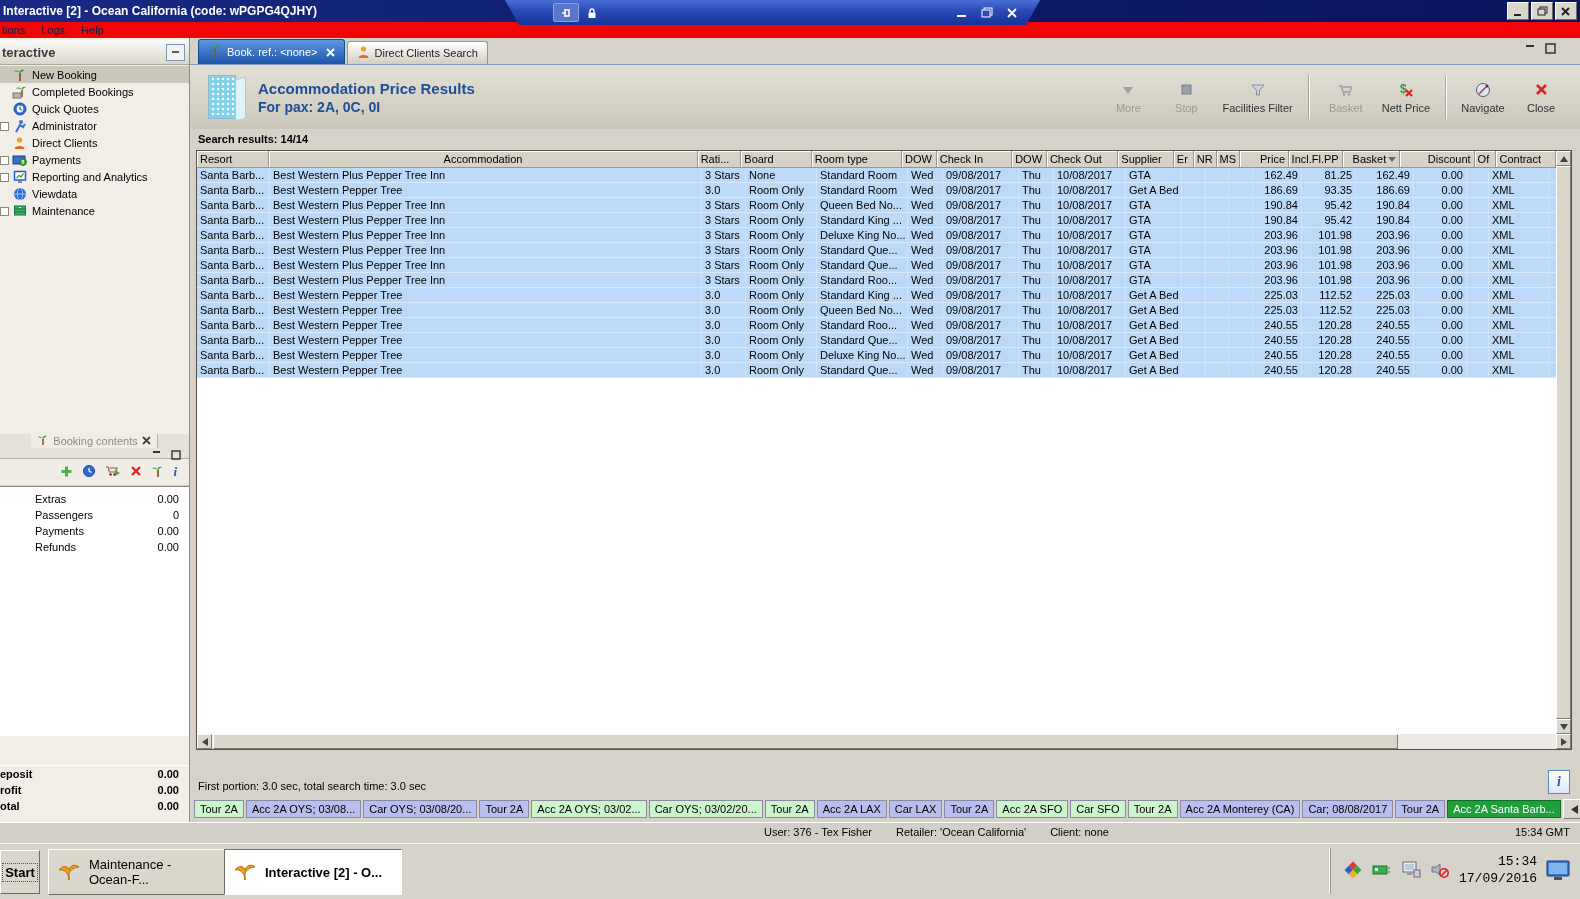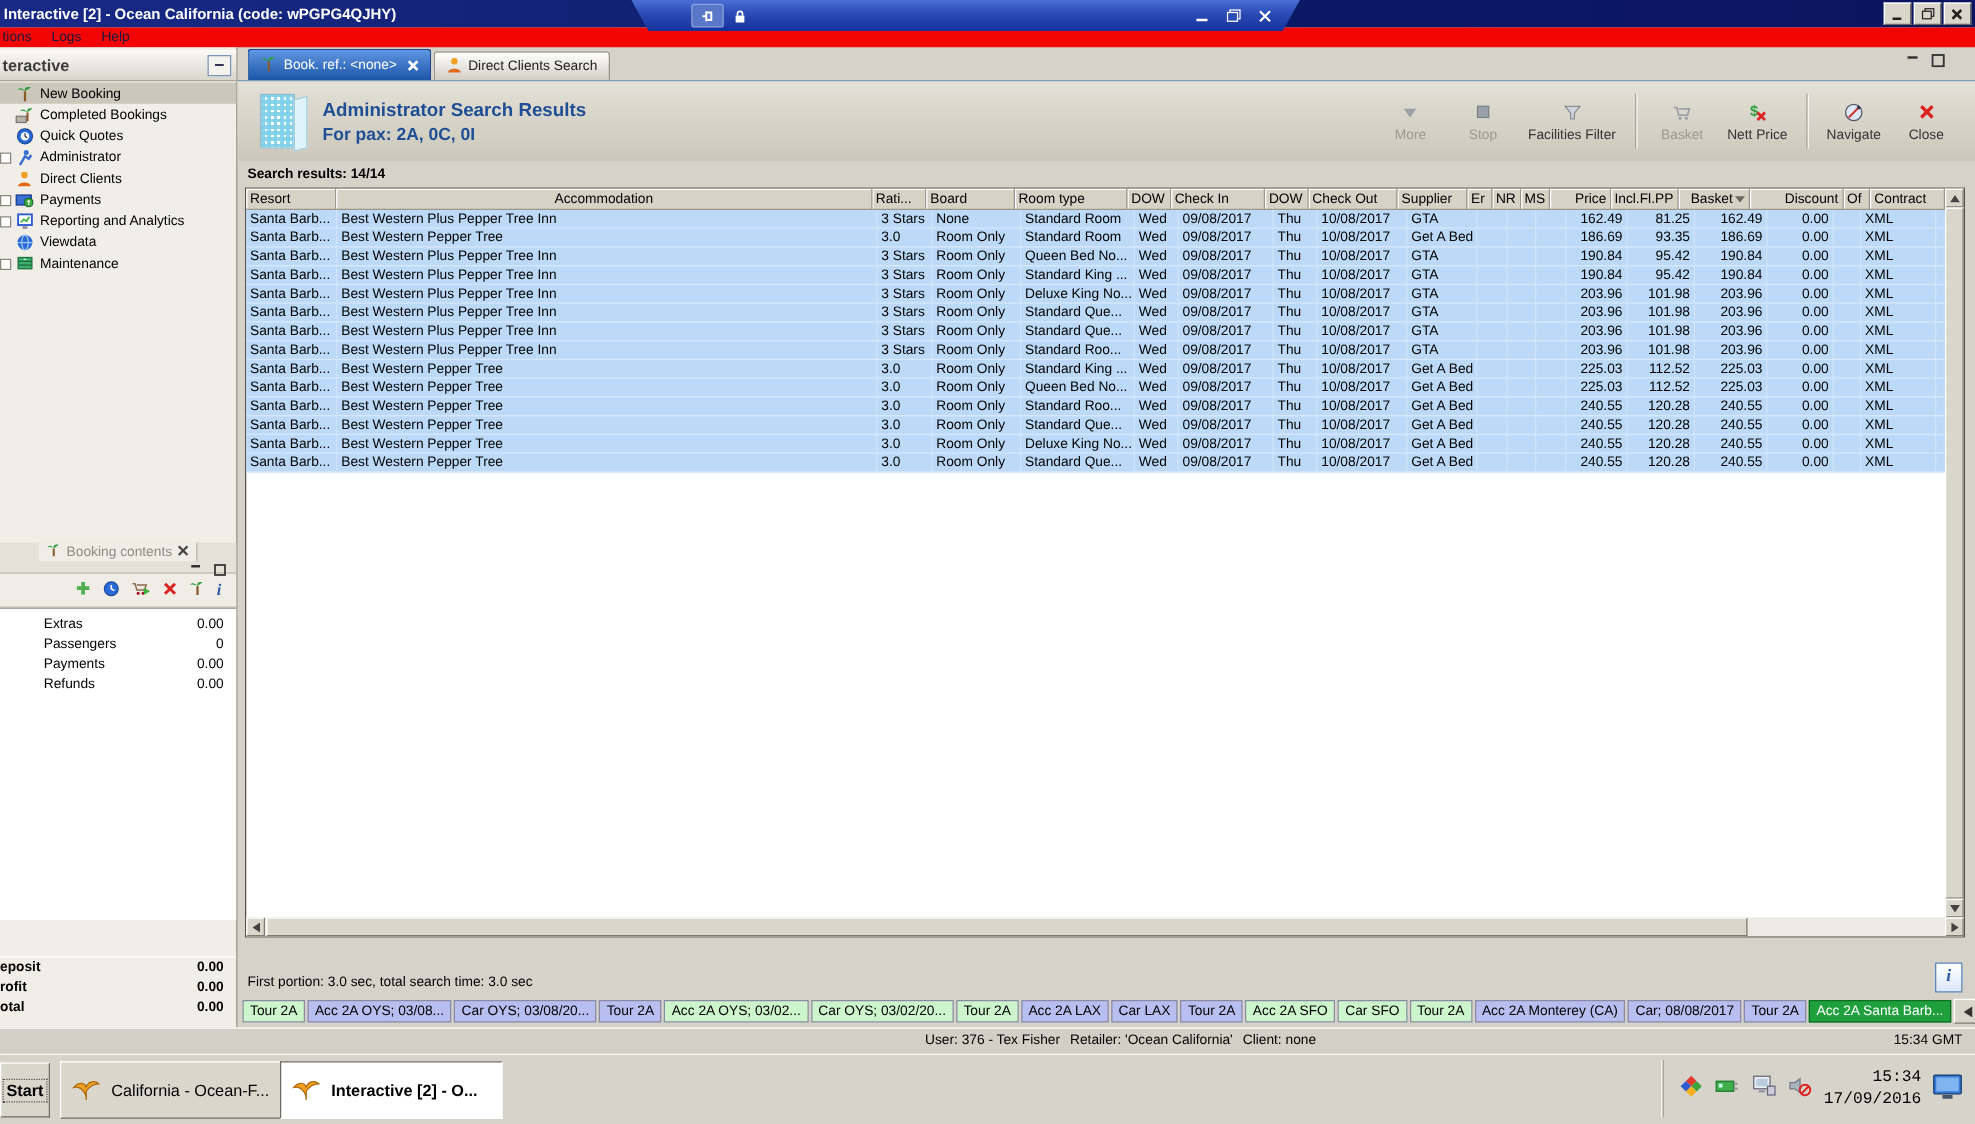--- a/index.html
+++ b/index.html
@@ -144,21 +144,21 @@
   .itab.green{background:#CDF5CC;}
   .itab.lav{background:#B9BEF0;}
   .itab.selected{background:#1FA03C;border-color:#0E6E24;color:#fff;}
   .itin-arrows{margin-left:auto;margin-right:34px;display:flex;gap:3px;}
   .iarrow{width:22px;height:18px;background:#D9D6CC;border:1px solid;border-color:#fff #7f7b73 #7f7b73 #fff;
     display:flex;align-items:center;justify-content:center;}
 
   
   .userbar{position:absolute;left:0;top:822px;width:1580px;height:21px;background:#D2CFC6;
     border-top:1px solid #fff;}
-  .user-info{position:absolute;left:740px;top:3px;display:flex;gap:8px;}
+  .user-info{position:absolute;left:764px;top:3px;display:flex;gap:24px;}
   .gmt{position:absolute;right:10px;top:3px;}
 
   
   .taskbar{position:absolute;left:0;top:843px;width:1580px;height:56px;background:#D6D3CA;
     border-top:1px solid #f7f6f3;}
   .startbtn{position:absolute;left:0px;top:6px;width:38px;height:42px;background:#D9D6CC;
     border:1px solid;border-color:#fff #6f6b63 #6f6b63 #fff;display:flex;align-items:center;justify-content:center;}
   .startbtn .slab{font-weight:bold;font-size:13px;outline:1px dotted #555;padding:1px 2px;}
   .taskbtn{position:absolute;top:5px;height:44px;display:flex;align-items:center;gap:8px;padding:0 8px;
     background:#D9D6CC;border:1px solid;border-color:#fff #6f6b63 #6f6b63 #fff;font-size:13px;}
@@ -456,21 +456,21 @@
             </svg>
           </span>
       </div>
 
       <div class="panel-header">
         <div class="bld-icon">
           <div class="bld-front"></div>
             <div class="bld-side"></div>
         </div>
         <div class="ph-titles">
-          <div class="ph-title">Administrator Search Results</div>
+          <div class="ph-title">Accommodation Price Results</div>
           <div class="ph-sub">For pax: 2A, 0C, 0I</div>
         </div>
         <div class="ptoolbar" id="ptoolbar">
             <div class="tbtn dis">
               <span class="ticon">
                 <svg width="12" height="10">
                   <path d="M1 2 L11 2 L6 9 Z" fill="#9aa0a8"></path>
                 </svg>
               </span>
               <span class="tlabel">More</span>
@@ -1009,20 +1009,20 @@
       <span><svg width="26" height="22">
             <rect x="1" y="2" width="22" height="15" rx="1" fill="#3a7ad8" stroke="#123a6a"></rect>
             <rect x="3" y="4" width="18" height="11" fill="#7fb4f0"></rect>
             <rect x="8" y="18" width="8" height="3" fill="#456"></rect>
           </svg></span>
     </div>
   <div class="taskbtn" style="left: 48px; width: 160px;">
         <span><svg width="24" height="22">
             <path d="M12 20 C12 12 6 9 2 10 C6 5 11 6 12 10 C13 5 19 4 22 7 C17 7 14 10 12 13 Z" fill="#F0A020" stroke="#B06A10"></path>
           </svg></span>
-        <span>California - Ocean-F...</span>
+        <span>Maintenance - Ocean-F...</span>
       </div><div class="taskbtn active" style="left: 224px; width: 160px;">
         <span><svg width="24" height="22">
             <path d="M12 20 C12 12 6 9 2 10 C6 5 11 6 12 10 C13 5 19 4 22 7 C17 7 14 10 12 13 Z" fill="#F0A020" stroke="#B06A10"></path>
           </svg></span>
         <span>Interactive [2] - O...</span>
       </div></div>
 </div>
 
 </body></html>

